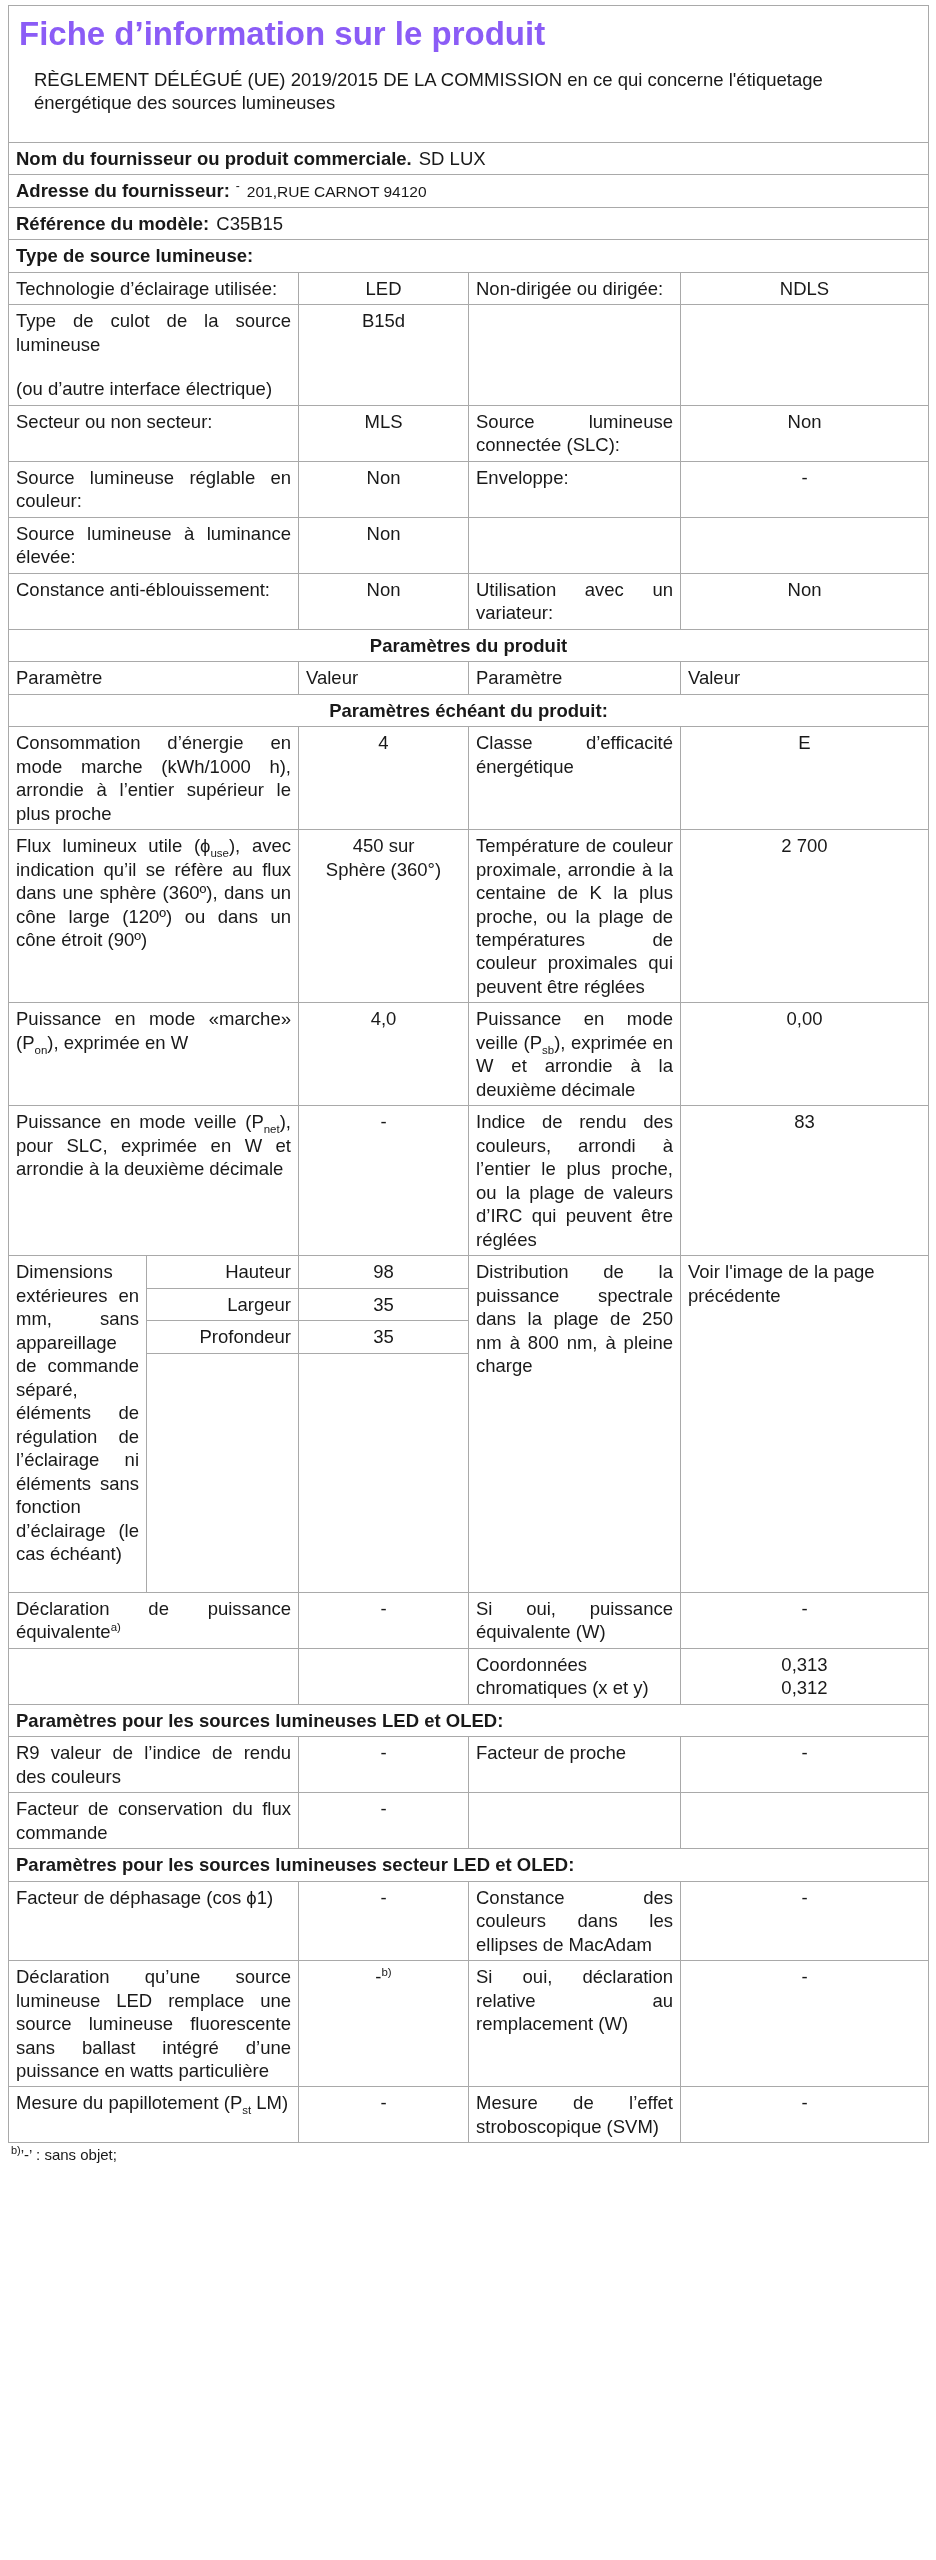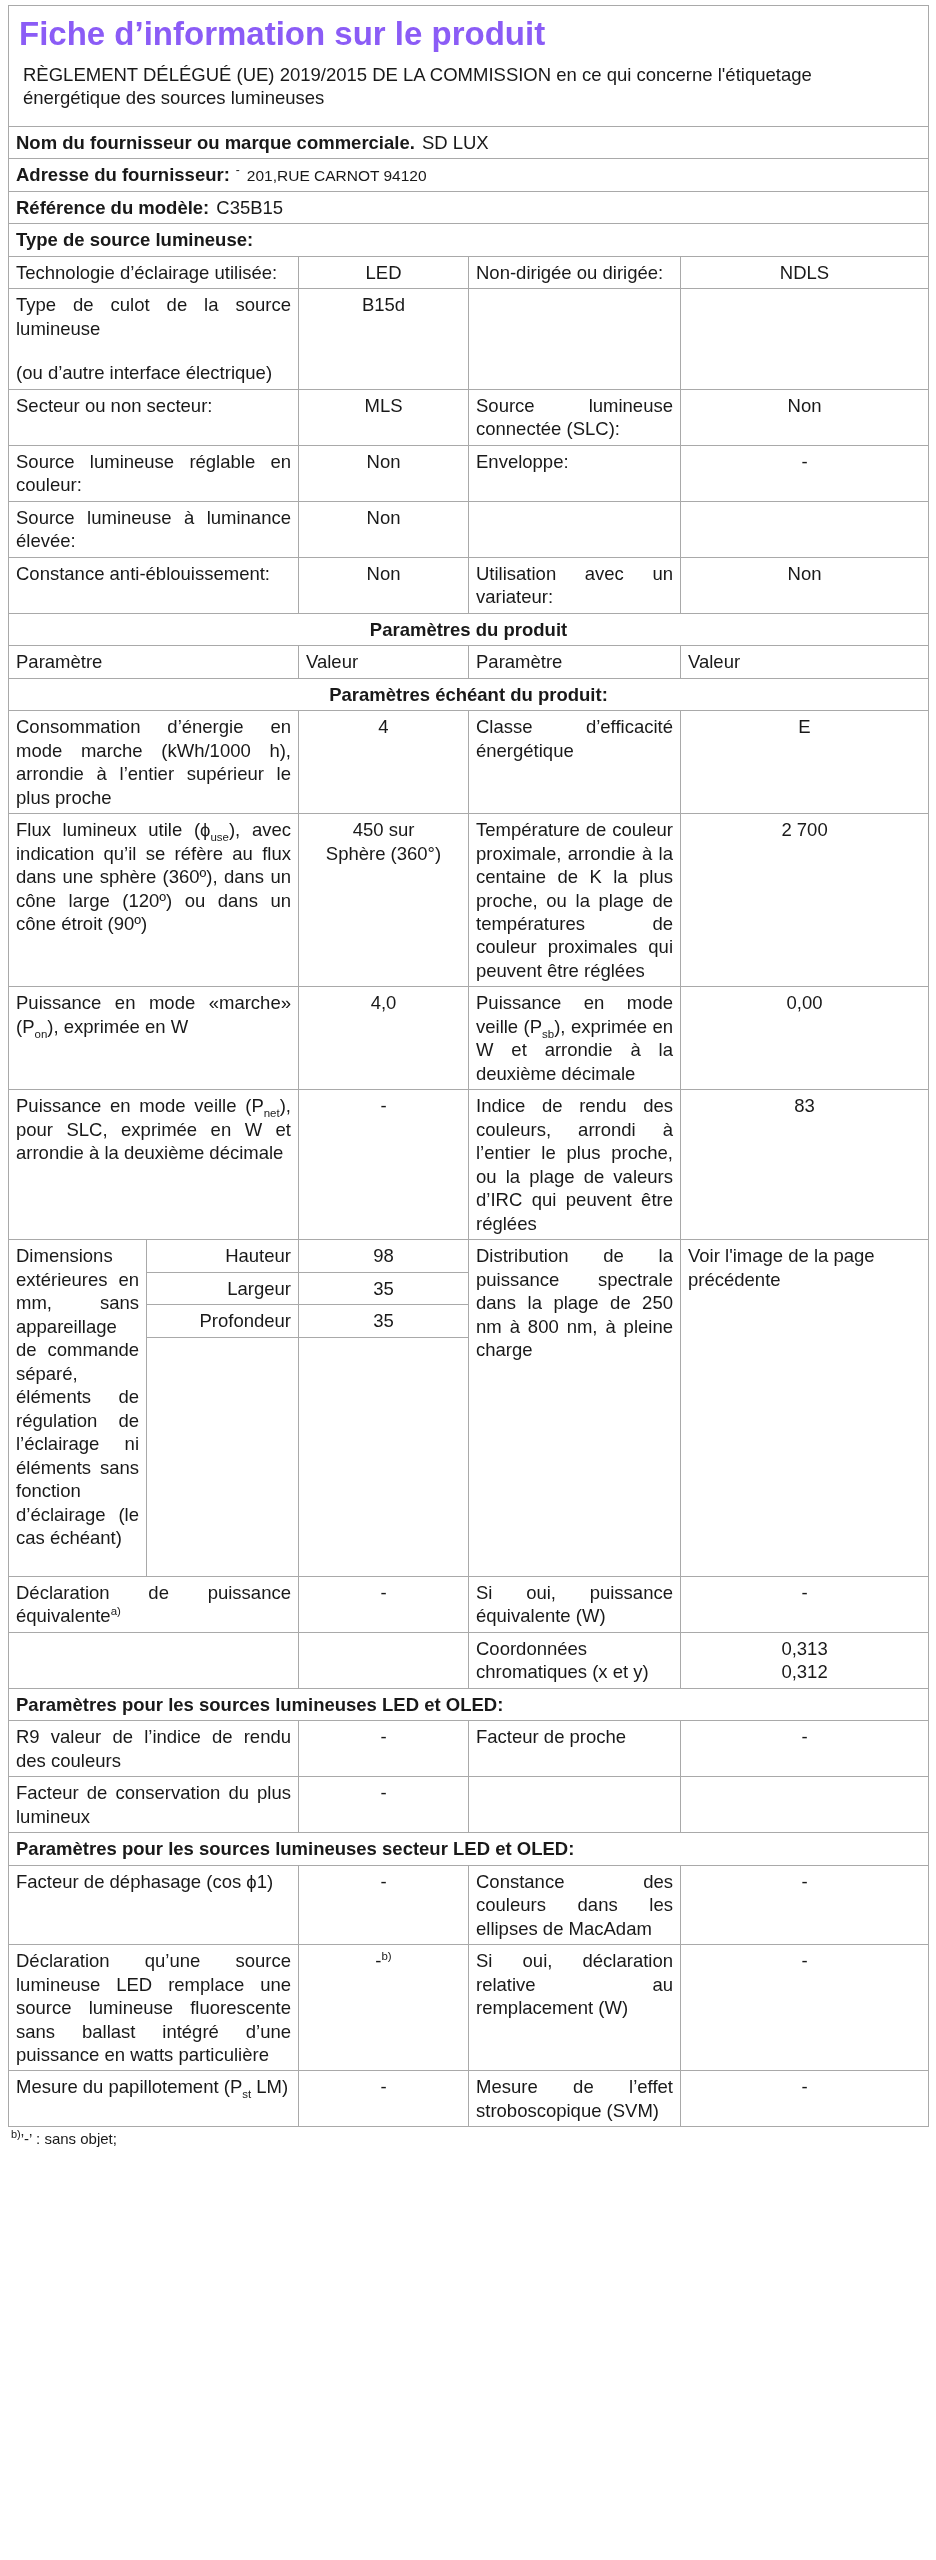--- a/index.html
+++ b/index.html
@@ -10,21 +10,21 @@
   }
   .sheet { padding: 5px 8px 0 8px; }
   table.fiche { width: 920px; border-collapse: collapse; table-layout: fixed; }
   .fiche td {
     border: 1px solid #a9a9a9; vertical-align: top;
     padding: 4px 7px; font-size: 18.5px; line-height: 1.27;
     word-wrap: break-word; overflow-wrap: break-word;
   }
   td.title-cell { padding: 10px 12px 12px 10px; }
   .title { font-size: 33px; font-weight: bold; color: #8b5cf6; margin: 0 0 10px 0; line-height: 1.12; }
-  .subtitle { font-size: 18.5px; margin: 4px; }
+  .subtitle { font-size: 18.5px; margin: 15px; }
   td.kv .lbl { font-weight: bold; }
   td.kv .v { margin-left: 7px; }
   td.kv .v-addr { font-size: 15.5px; }
   td.kv sup.marker { font-size: 12px; margin-left: 6px; }
   td.param { text-align: justify; hyphens: auto; -webkit-hyphens: auto; }
   td.val { text-align: center; }
   td.val-left { text-align: left; }
   td.dim-name { text-align: right; }
   td.sec-center { text-align: center; font-weight: bold; }
   td.sec-left { text-align: left; font-weight: bold; }
@@ -52,21 +52,21 @@
     <tbody>
 
       <tr>
         <td class="title-cell" colspan="5">
           <h1 class="title">Fiche d’information sur le produit</h1>
           <p class="subtitle">RÈGLEMENT DÉLÉGUÉ (UE) 2019/2015 DE LA COMMISSION en ce qui concerne l'étiquetage énergétique des sources lumineuses</p>
         </td>
       </tr>
 
       <tr>
-        <td class="kv" colspan="5"><span class="lbl">Nom du fournisseur ou marque commerciale.</span><span class="v">SD LUX</span></td>
+        <td class="kv" colspan="5"><span class="lbl">Nom du fournisseur ou produit commerciale.</span><span class="v">SD LUX</span></td>
       </tr>
 
       <tr>
         <td class="kv" colspan="5"><span class="lbl">Adresse du fournisseur:</span><sup class="marker">-</sup><span class="v v-addr">201,RUE CARNOT 94120</span></td>
       </tr>
 
       <tr>
         <td class="kv" colspan="5"><span class="lbl">Référence du modèle:</span><span class="v">C35B15</span></td>
       </tr>
 
@@ -208,21 +208,21 @@
       </tr>
 
       <tr>
         <td class="param" colspan="2">R9 valeur de l’indice de rendu des couleurs</td>
         <td class="val">-</td>
         <td class="param">Facteur de proche</td>
         <td class="val">-</td>
       </tr>
 
       <tr>
-        <td class="param" colspan="2">Facteur de conservation du plus lumineux</td>
+        <td class="param" colspan="2">Facteur de conservation du flux commande</td>
         <td class="val">-</td>
         <td class="param"></td>
         <td class="val"></td>
       </tr>
 
       <tr>
         <td class="sec-left" colspan="5">Paramètres pour les sources lumineuses secteur LED et OLED:</td>
       </tr>
 
       <tr>

